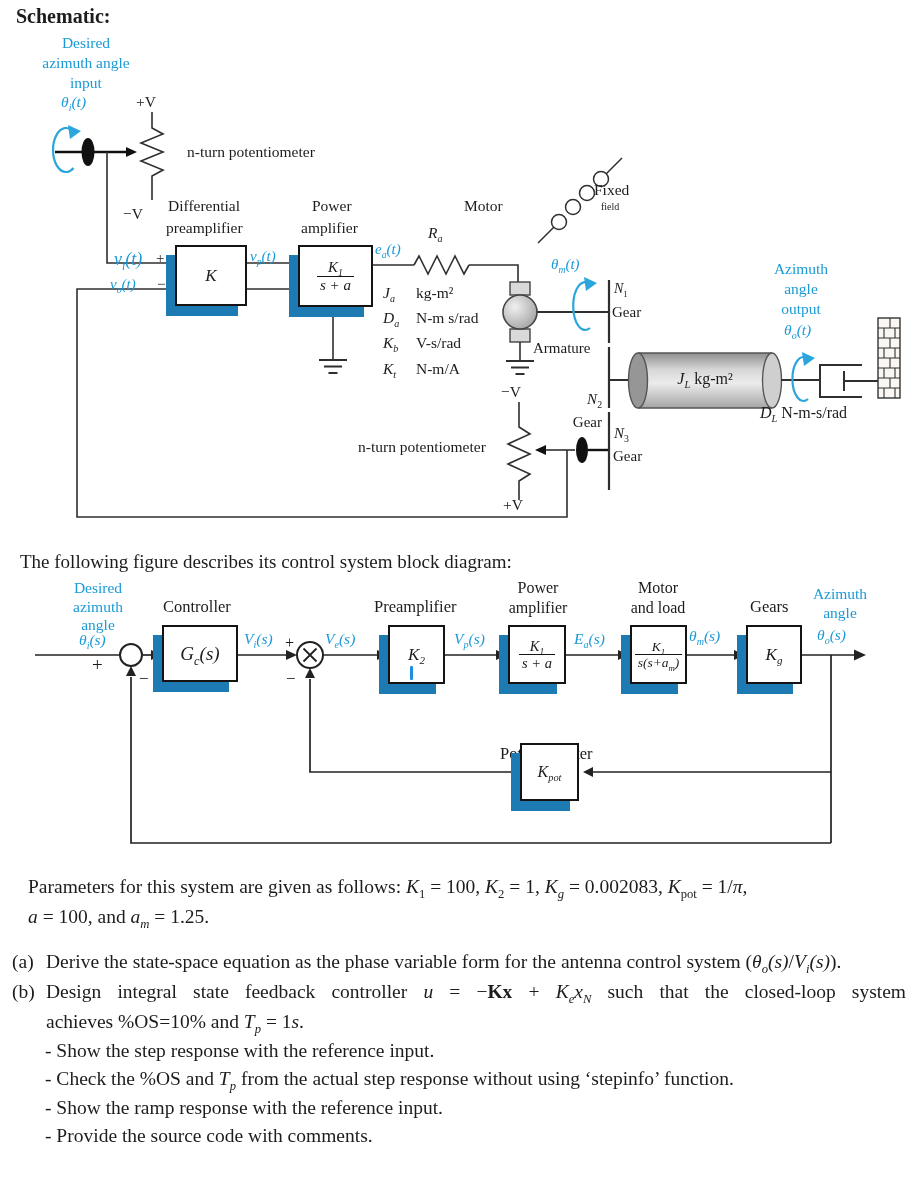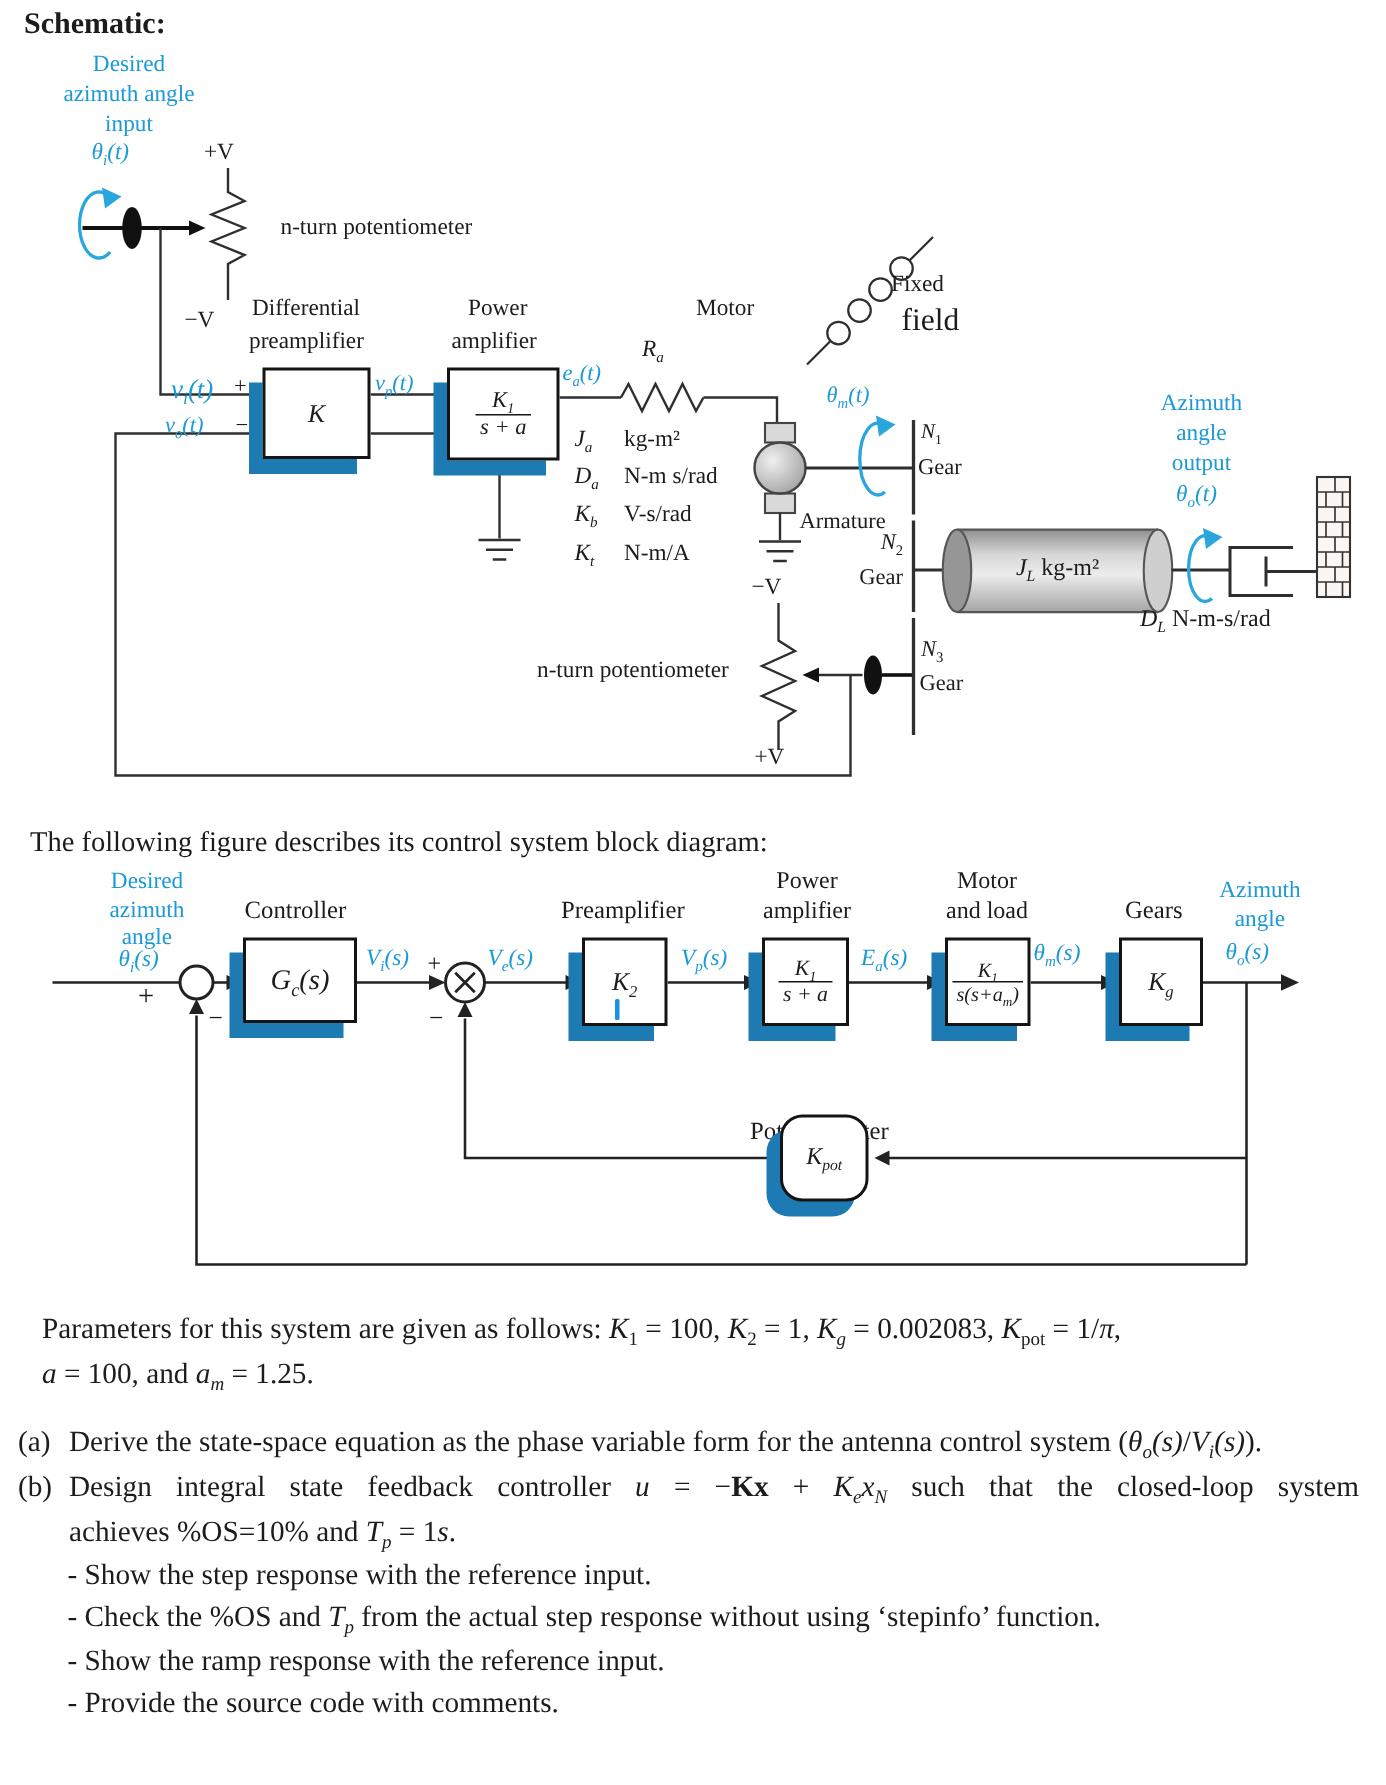--- a/index.html
+++ b/index.html
@@ -2,21 +2,21 @@
 <html><head>
 <meta charset="utf-8">
 <style>
   html,body{margin:0;padding:0;background:#fff;}
   .page{position:relative;width:924px;height:1190px;background:#fff;overflow:hidden;
         font-family:"Liberation Serif",serif;color:#1c1c1c;}
   svg.art{position:absolute;left:0;top:0;z-index:1;}
   .lb{position:absolute;z-index:2;white-space:nowrap;line-height:1.22;font-family:"Liberation Serif",serif;}
   .blue{color:#1b9ad6;}
   .ctr{text-align:center;}
-  .rt{text-align:right;}
+  .rt{text-align:right;margin-top:37px;}
   .i{font-style:italic;}
   .b{font-weight:bold;text-align:center;}
   sub{font-size:65%;line-height:0;}
   .blk{position:absolute;z-index:3;box-sizing:border-box;background:#fff;border:2.4px solid #141414;
        box-shadow:-9px 10px 0 #1d7ab2;display:flex;align-items:center;justify-content:center;
        font-family:"Liberation Serif",serif;font-style:italic;}
   .frac{text-align:center;line-height:1.12;}
   .frac .den{display:block;border-top:1.4px solid #141414;padding:0 3px;}
   .frac .num{display:block;padding:0 3px;}
   .para{position:absolute;z-index:2;font-family:"Liberation Serif",serif;line-height:1.5;}
@@ -157,21 +157,21 @@
   <div class="lb" style="left:464px;top:197px;font-size:15.5px;">Motor</div>
 
   <div class="lb" style="left:383px;top:280px;font-size:15.5px;line-height:25.2px;">
     <div><span style="display:inline-block;width:33px;"><span class="i">J</span><sub class="i">a</sub></span><span>kg-m²</span></div>
     <div><span style="display:inline-block;width:33px;"><span class="i">D</span><sub class="i">a</sub></span><span>N-m s/rad</span></div>
     <div><span style="display:inline-block;width:33px;"><span class="i">K</span><sub class="i">b</sub></span><span>V-s/rad</span></div>
     <div><span style="display:inline-block;width:33px;"><span class="i">K</span><sub class="i">t</sub></span><span>N-m/A</span></div>
   </div>
 
   <div class="lb" style="left:594px;top:181px;font-size:15.5px;">Fixed</div>
-  <div class="lb" style="left:601px;top:201px;font-size:21px;">field</div>
+  <div class="lb" style="left:601px;top:201px;font-size:10px;">field</div>
 
   <div class="lb blue" style="left:551px;top:255px;font-size:15px;"><span class="i">θ</span><sub class="i">m</sub><span class="i">(t)</span></div>
   <div class="lb" style="left:533px;top:339px;font-size:15px;">Armature</div>
   <div class="lb" style="left:501px;top:383px;font-size:15.5px;">−V</div>
 
   <div class="lb" style="left:614px;top:280px;font-size:14px;"><span class="i">N</span><sub>1</sub></div>
   <div class="lb" style="left:612px;top:303px;font-size:15px;">Gear</div>
   <div class="lb rt" style="left:554px;top:353px;width:48px;font-size:15px;"><span class="i">N</span><sub>2</sub></div>
   <div class="lb rt" style="left:554px;top:376px;width:48px;font-size:15px;">Gear</div>
   <div class="lb" style="left:614px;top:424px;font-size:15px;"><span class="i">N</span><sub>3</sub></div>
@@ -257,21 +257,21 @@
   </div>
   <div class="blk" style="left:630px;top:625px;width:57px;height:59px;">
     <span class="frac" style="font-size:13.5px;">
       <span class="num"><span class="i">K</span><sub>1</sub></span>
       <span class="den"><span class="i">s(s+a</span><sub class="i">m</sub><span class="i">)</span></span>
     </span>
   </div>
   <div class="blk" style="left:746px;top:625px;width:56px;height:59px;font-size:17px;">
     <span><span class="i">K</span><sub class="i">g</sub></span>
   </div>
-  <div class="blk" style="left:520px;top:743px;width:59px;height:58px;font-size:16px;border-radius:15px;">
+  <div class="blk" style="left:520px;top:743px;width:59px;height:58px;font-size:16px;">
     <span><span class="i">K</span><sub>pot</sub></span>
   </div>
 
   <div class="para" style="left:28px;top:872px;width:878px;font-size:19.5px;line-height:30px;">
     <div><span>Parameters for this system are given as follows:  </span><span class="i">K</span><sub>1</sub><span> = 100,  </span><span class="i">K</span><sub>2</sub><span> = 1,  </span><span class="i">K</span><sub class="i">g</sub><span> = 0.002083,  </span><span class="i">K</span><sub>pot</sub><span> = 1/</span><span class="i">π</span><span>,</span></div>
     <div><span class="i">a</span><span> = 100, and  </span><span class="i">a</span><sub class="i">m</sub><span> = 1.25.</span></div>
   </div>
 
   <div class="para" style="left:12px;top:947px;font-size:19.5px;">(a)</div>
   <div class="para" style="left:46px;top:947px;width:862px;font-size:19.5px;"><span>Derive the state-space equation as the phase variable form for the antenna control system (</span><span class="i">θ</span><sub class="i">o</sub><span class="i">(s)</span><span>/</span><span class="i">V</span><sub class="i">i</sub><span class="i">(s)</span><span>).</span></div>

